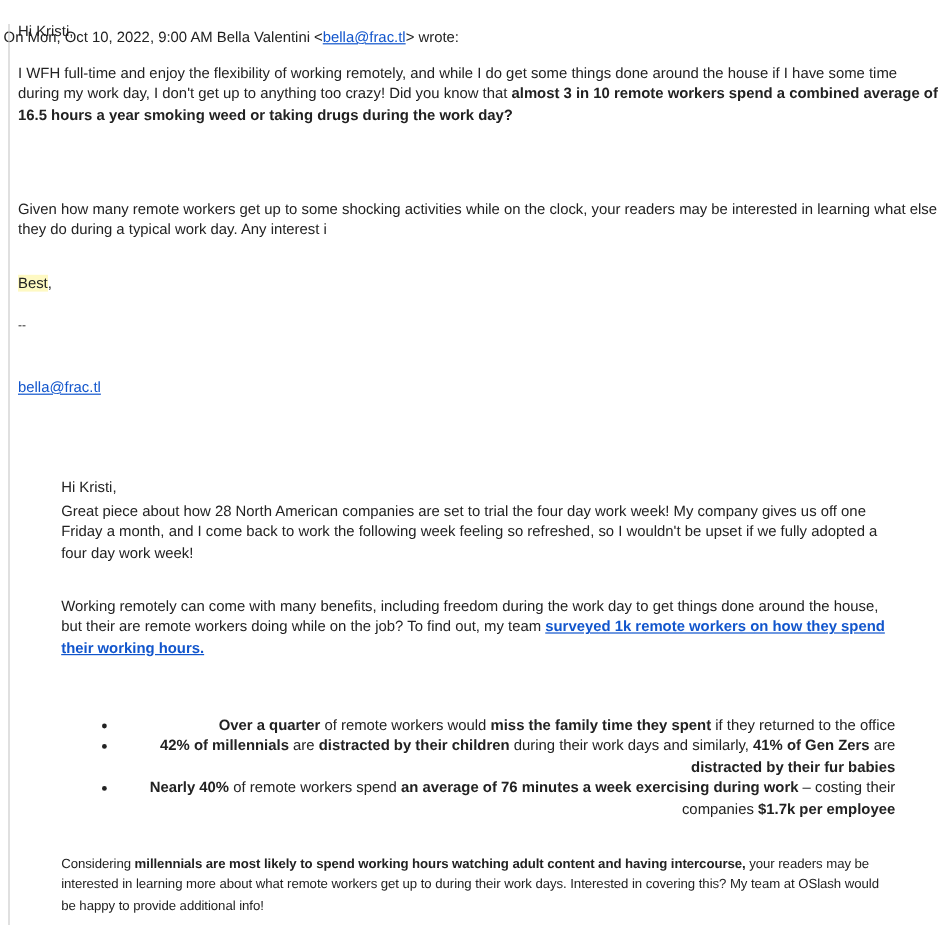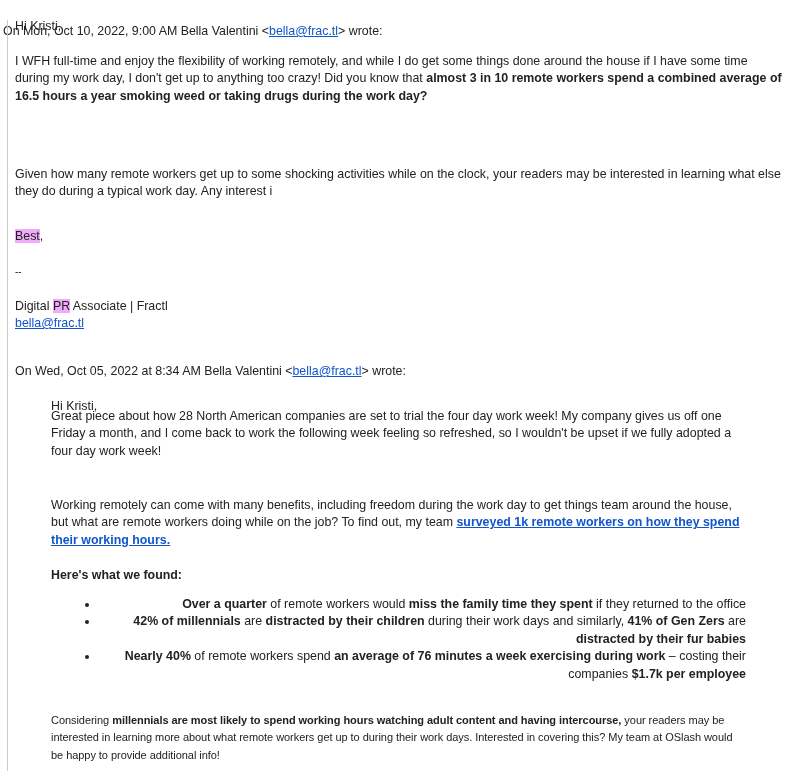--- a/index.html
+++ b/index.html
@@ -2,53 +2,50 @@
 <html><head>
 <meta charset="utf-8">
 <style>
   html, body { margin:0; padding:0; background:#fff; }
   body { width:785px; height:771px; overflow:hidden; font-family:"Liberation Sans", sans-serif; font-size:12.4px; color:#222; line-height:17.4px; }
   .attrib { position:absolute; left:3px; top:2px; white-space:nowrap;margin-top:21px; }
   .quote { position:absolute; left:7px; top:20px; width:780px; height:760px; border-left:1px solid #ccc; }
   .p { position:absolute; left:7px; width:770px; }
   a { color:#1155cc; text-decoration:underline; }
   b { font-weight:bold; color:#222; }
-  .hl { background:#f0abfc;text-align:center; }
+  .hl { background:#fef9c3;text-align:center; }
   .inner { position:absolute; left:43px; width:695px; }
   ul { margin:0; padding:0 0 0 48px; list-style:disc; }
   li { margin:0; padding:0;text-align:right; }
   .cond { font-family:"Liberation Sans", sans-serif; font-size:11px; letter-spacing:-0.05px; }
 </style>
 </head>
 <body>
 
 <div class="attrib"><span>On Mon, Oct 10, 2022, 9:00 AM Bella Valentini &lt;</span><a href="#">bella@frac.tl</a><span>&gt; wrote:</span></div>
 
 <div class="quote">
   <div class="p" style="top:-2px">Hi Kristi,</div>
 
   <div class="p" style="top:33px"><span>I WFH full-time and enjoy the flexibility of working remotely, and while I do get some things done around the house if I have some time during my work day, I don't get up to anything too crazy! Did you know that </span><b>almost 3 in 10 remote workers spend a combined average of 16.5 hours a year smoking weed or taking drugs during the work day?</b></div>
 
 
   <div class="p" style="top:146px">Given how many remote workers get up to some shocking activities while on the clock, your readers may be interested in learning what else they do during a typical work day. Any interest i</div>
 
   <div class="p" style="top:208px"><span class="hl">Best</span><span>,</span></div>
   <div class="p" style="top:243px; font-size:10px;">--</div>
-  <div class="p" style="top:278px"><span>Digital </span><span class="hl">PR</span><span> Associate | Fractl</span></div>
   <div class="p" style="top:295px"><a href="#">bella@frac.tl</a></div>
 
-  <div class="p" style="top:343px"><span>On Wed, Oct 05, 2022 at 8:34 AM Bella Valentini &lt;</span><a href="#">bella@frac.tl</a><span>&gt; wrote:</span></div>
 
   <div class="inner" style="top:378px">Hi Kristi,</div>
 
-  <div class="inner" style="top:388px">Great piece about how 28 North American companies are set to trial the four day work week! My company gives us off one Friday a month, and I come back to work the following week feeling so refreshed, so I wouldn't be upset if we fully adopted a four day work week!</div>
+  <div class="inner" style="top:398px">Great piece about how 28 North American companies are set to trial the four day work week! My company gives us off one Friday a month, and I come back to work the following week feeling so refreshed, so I wouldn't be upset if we fully adopted a four day work week!</div>
 
-  <div class="inner" style="top:477px"><span>Working remotely can come with many benefits, including freedom during the work day to get things team around the house, but what are remote workers doing while on the job? To find out, my team </span><a href="#"><b style="color:#1155cc">surveyed 1k remote workers on how they spend their working hours.</b></a></div>
+  <div class="inner" style="top:477px"><span>Working remotely can come with many benefits, including freedom during the work day to get things done around the house, but their are remote workers doing while on the job? To find out, my team </span><a href="#"><b style="color:#1155cc">surveyed 1k remote workers on how they spend their working hours.</b></a></div>
 
-  <div class="inner" style="top:547px"><b>Here's what we found:</b></div>
 
   <div class="inner" style="top:576px">
     <ul>
       <li><b>Over a quarter</b><span> of remote workers would </span><b>miss the family time they spent</b><span> if they returned to the office</span></li>
       <li><b>42% of millennials</b><span> are </span><b>distracted by their children</b><span> during their work days and similarly, </span><b>41% of Gen Zers</b><span> are </span><b>distracted by their fur babies</b></li>
       <li><b>Nearly 40%</b><span> of remote workers spend </span><b>an average of 76 minutes a week exercising during work</b><span> – costing their companies </span><b>$1.7k per employee</b></li>
     </ul>
   </div>
 
   <div class="inner cond" style="top:692px"><span>Considering </span><b>millennials are most likely to spend working hours watching adult content and having intercourse,</b><span> your readers may be interested in learning more about what remote workers get up to during their work days. Interested in covering this? My team at OSlash would be happy to provide additional info!</span></div>

